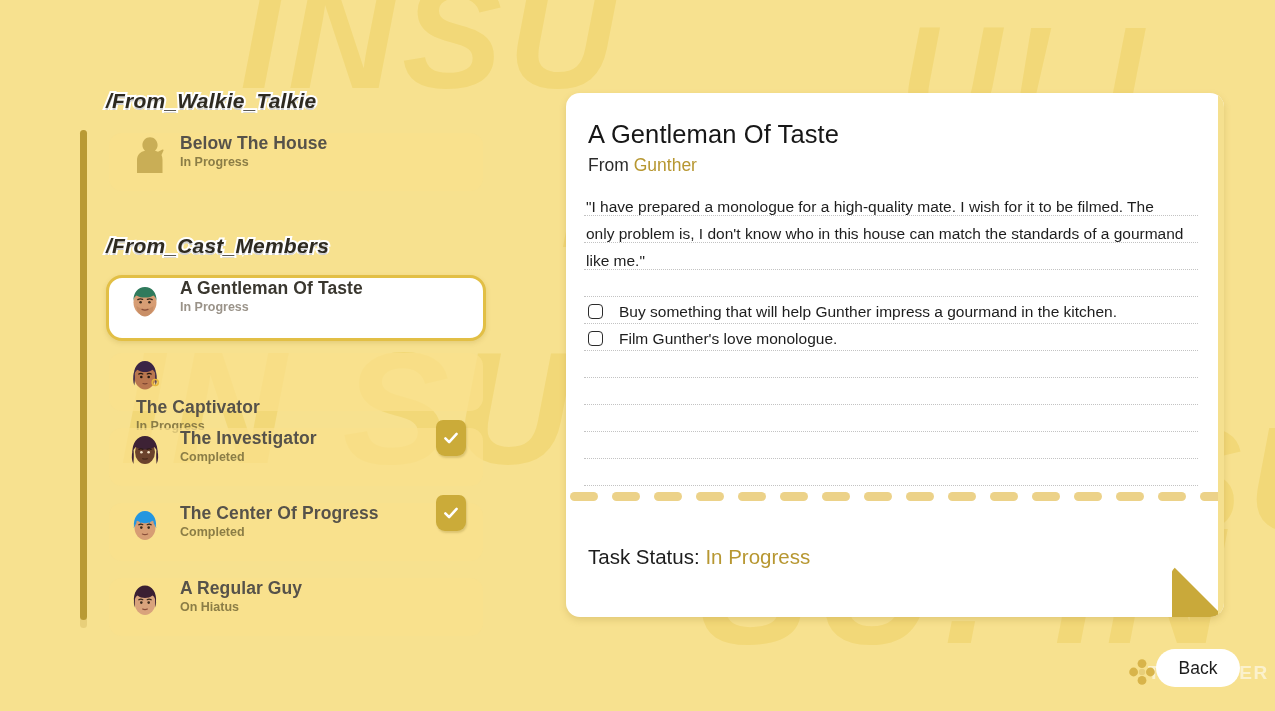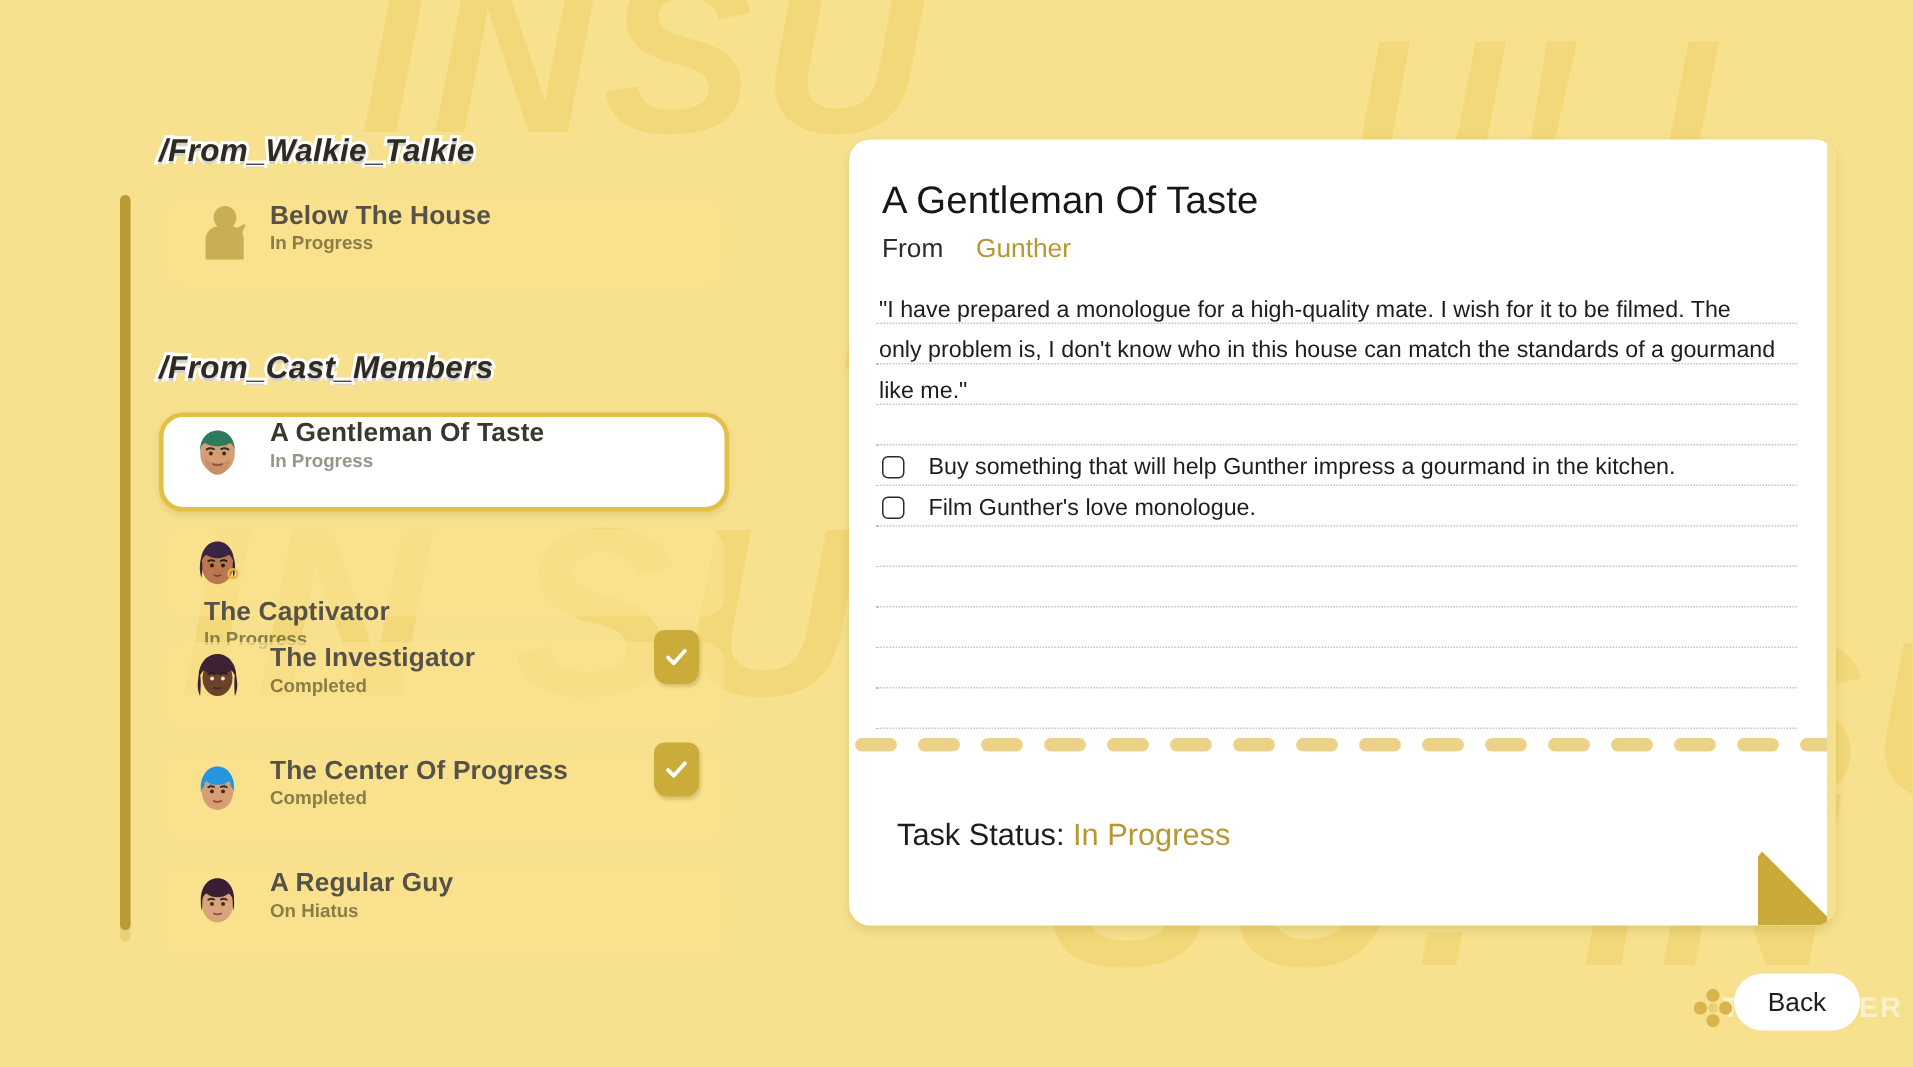--- a/index.html
+++ b/index.html
@@ -157,21 +157,21 @@
     font-size: 25.5px;
     color: #171717;
     letter-spacing: .1px;
   }
   #card-from {
     position: absolute;
     left: 22px; top: 62px;
     font-size: 17.5px;
     color: #2b2b2b;
   }
-  #card-from .who { color: #b79731; margin-left: 17px; }
+  #card-from .who { color: #b79731; }
 
   
   #ruled-lines {
     position: absolute;
     left: 18px; top: 96px;
     width: 614px; height: 300px;
   }
   #ruled-lines .rule {
     position: absolute;
     left: 0; width: 614px;
@@ -224,21 +224,21 @@
     align-items: center;
   }
   #perforation i {
     display: block;
     flex: none;
     width: 28px; height: 9px;
     border-radius: 5px;
     background: #ecd289;
   }
 
-  #card-bottom { position: relative; height: 120px; margin-left: 10px; }
+  #card-bottom { position: relative; height: 120px; }
   #task-status-line {
     position: absolute;
     left: 22px; top: 48px;
     font-size: 20.5px;
     color: #1d1d1d;
   }
   #task-status-line .value { color: #b79731; }
 
   
   #dog-ear {

